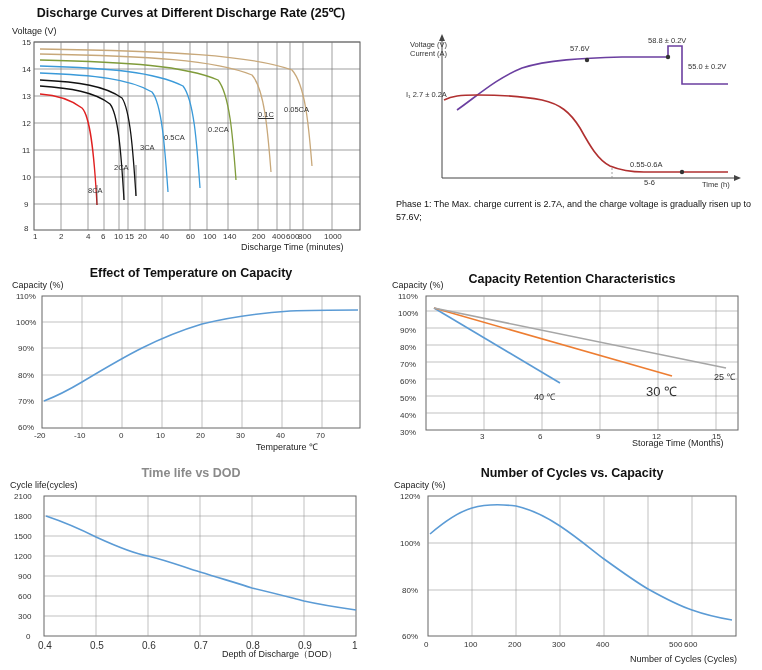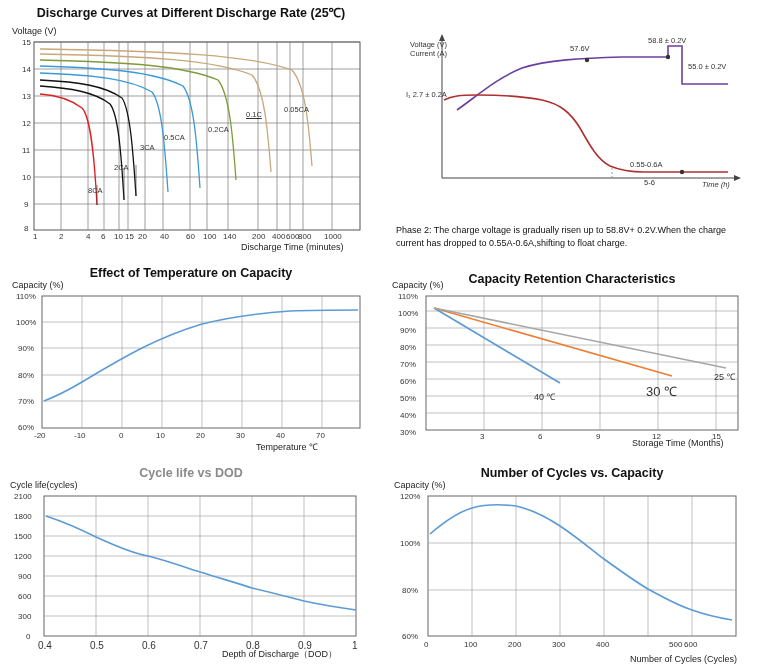--- a/index.html
+++ b/index.html
@@ -110,21 +110,21 @@
     <div class="tick" style="left:286px;top:232px;">600</div>
     <div class="tick" style="left:298px;top:232px;">800</div>
     <div class="tick" style="left:324px;top:232px;">1000</div>
 
     <div class="annot" style="left:88px;top:186px;">8CA</div>
     <div class="annot" style="left:140px;top:143px;">3CA</div>
     <div class="annot" style="left:114px;top:163px;">2CA</div>
     <div class="annot" style="left:104px;top:163px;opacity:0;">1CA</div>
     <div class="annot" style="left:164px;top:133px;">0.5CA</div>
     <div class="annot" style="left:208px;top:125px;">0.2CA</div>
-    <div class="annot" style="left:246px;top:110px;text-decoration:underline;">0.1C</div>
+    <div class="annot" style="left:258px;top:110px;text-decoration:underline;">0.1C</div>
     <div class="annot" style="left:284px;top:105px;">0.05CA</div>
   </div>
 
   <div class="panel">
 
     <svg width="380" height="258">
       <line x1="60" y1="38" x2="60" y2="178" stroke="#444" stroke-width="1"></line>
       <line x1="60" y1="178" x2="355" y2="178" stroke="#444" stroke-width="1"></line>
       <polygon points="60,34 57,41 63,41" fill="#444"></polygon>
       <polygon points="359,178 352,175 352,181" fill="#444"></polygon>
@@ -134,30 +134,30 @@
       <path d="M62,100 C70,96 78,95 95,95 C120,95 140,96 160,100 C178,104 188,112 198,128 C208,146 216,160 228,166 C240,171 250,172 262,172 L300,172 L346,172" fill="none" stroke="#b03030" stroke-width="1.6"></path>
 
       <circle cx="205" cy="60" r="2.2" fill="#333"></circle>
       <circle cx="286" cy="57" r="2.2" fill="#333"></circle>
       <circle cx="300" cy="172" r="2.2" fill="#333"></circle>
 
       <line x1="230" y1="178" x2="230" y2="168" stroke="#888" stroke-width="0.8" stroke-dasharray="2,2"></line>
     </svg>
 
     <div class="annot" style="left:28px;top:40px;line-height:9px;">Voltage (V)<br>Current (A)</div>
-    <div class="annot" style="left:320px;top:180px;font-style:italic;">Time (h)</div>
+    <div class="annot" style="left:320px;top:180px;">Time (h)</div>
     <div class="annot" style="left:188px;top:44px;">57.6V</div>
     <div class="annot" style="left:266px;top:36px;">58.8 ± 0.2V</div>
     <div class="annot" style="left:306px;top:62px;">55.0 ± 0.2V</div>
     <div class="annot" style="left:24px;top:90px;">I₁ 2.7 ± 0.2A</div>
     <div class="annot" style="left:248px;top:160px;">0.55-0.6A</div>
     <div class="annot" style="left:222px;top:178px;padding-left:40px;">5-6</div>
 
-    <div class="phase-text" style="left:14px;top:224px;width:358px;">
-      <span>Phase 2: The charge voltage is gradually risen up to 58.8V+ 0.2V.When the charge current has dropped to 0.55A-0.6A,shifting to float charge.</span>
+    <div class="phase-text" style="left:14px;top:198px;width:358px;">
+      <span>Phase 1: The Max. charge current is 2.7A, and the charge voltage is gradually risen up to 57.6V;</span>
     </div>
   </div>
 
   <div class="panel">
     <div class="panel-title" style="top:8px;">Effect of Temperature on Capacity</div>
     <div class="axis-label" style="left:12px;top:22px;">Capacity (%)</div>
     <div class="axis-label" style="left:256px;top:182px;">Temperature ℃</div>
 
     <svg width="382" height="200">
       <rect x="42" y="38" width="318" height="132" fill="#fff" stroke="#666" stroke-width="1"></rect>
@@ -235,21 +235,21 @@
     <div class="tick" style="left:214px;top:174px;">9</div>
     <div class="tick" style="left:270px;top:174px;">12</div>
     <div class="tick" style="left:330px;top:174px;">15</div>
 
     <div class="tick" style="left:152px;top:132px;font-size:9px;">40 ℃</div>
     <div class="tick" style="left:264px;top:124px;font-size:13px;">30 ℃</div>
     <div class="tick" style="left:332px;top:112px;font-size:9px;">25 ℃</div>
   </div>
 
   <div class="panel">
-    <div class="panel-title title-grey" style="top:8px;">Cycle life vs DOD</div>
+    <div class="panel-title title-grey" style="top:8px;">Time life vs DOD</div>
     <div class="axis-label" style="left:10px;top:22px;">Cycle life(cycles)</div>
     <div class="axis-label" style="left:222px;top:190px;">Depth of Discharge（DOD）</div>
 
     <svg width="382" height="212">
       <rect x="44" y="38" width="312" height="140" fill="#fff" stroke="#666" stroke-width="1"></rect>
       <g stroke="#999" stroke-width="0.6">
         <line x1="44" y1="58" x2="356" y2="58"></line>
         <line x1="44" y1="78" x2="356" y2="78"></line>
         <line x1="44" y1="98" x2="356" y2="98"></line>
         <line x1="44" y1="118" x2="356" y2="118"></line>

